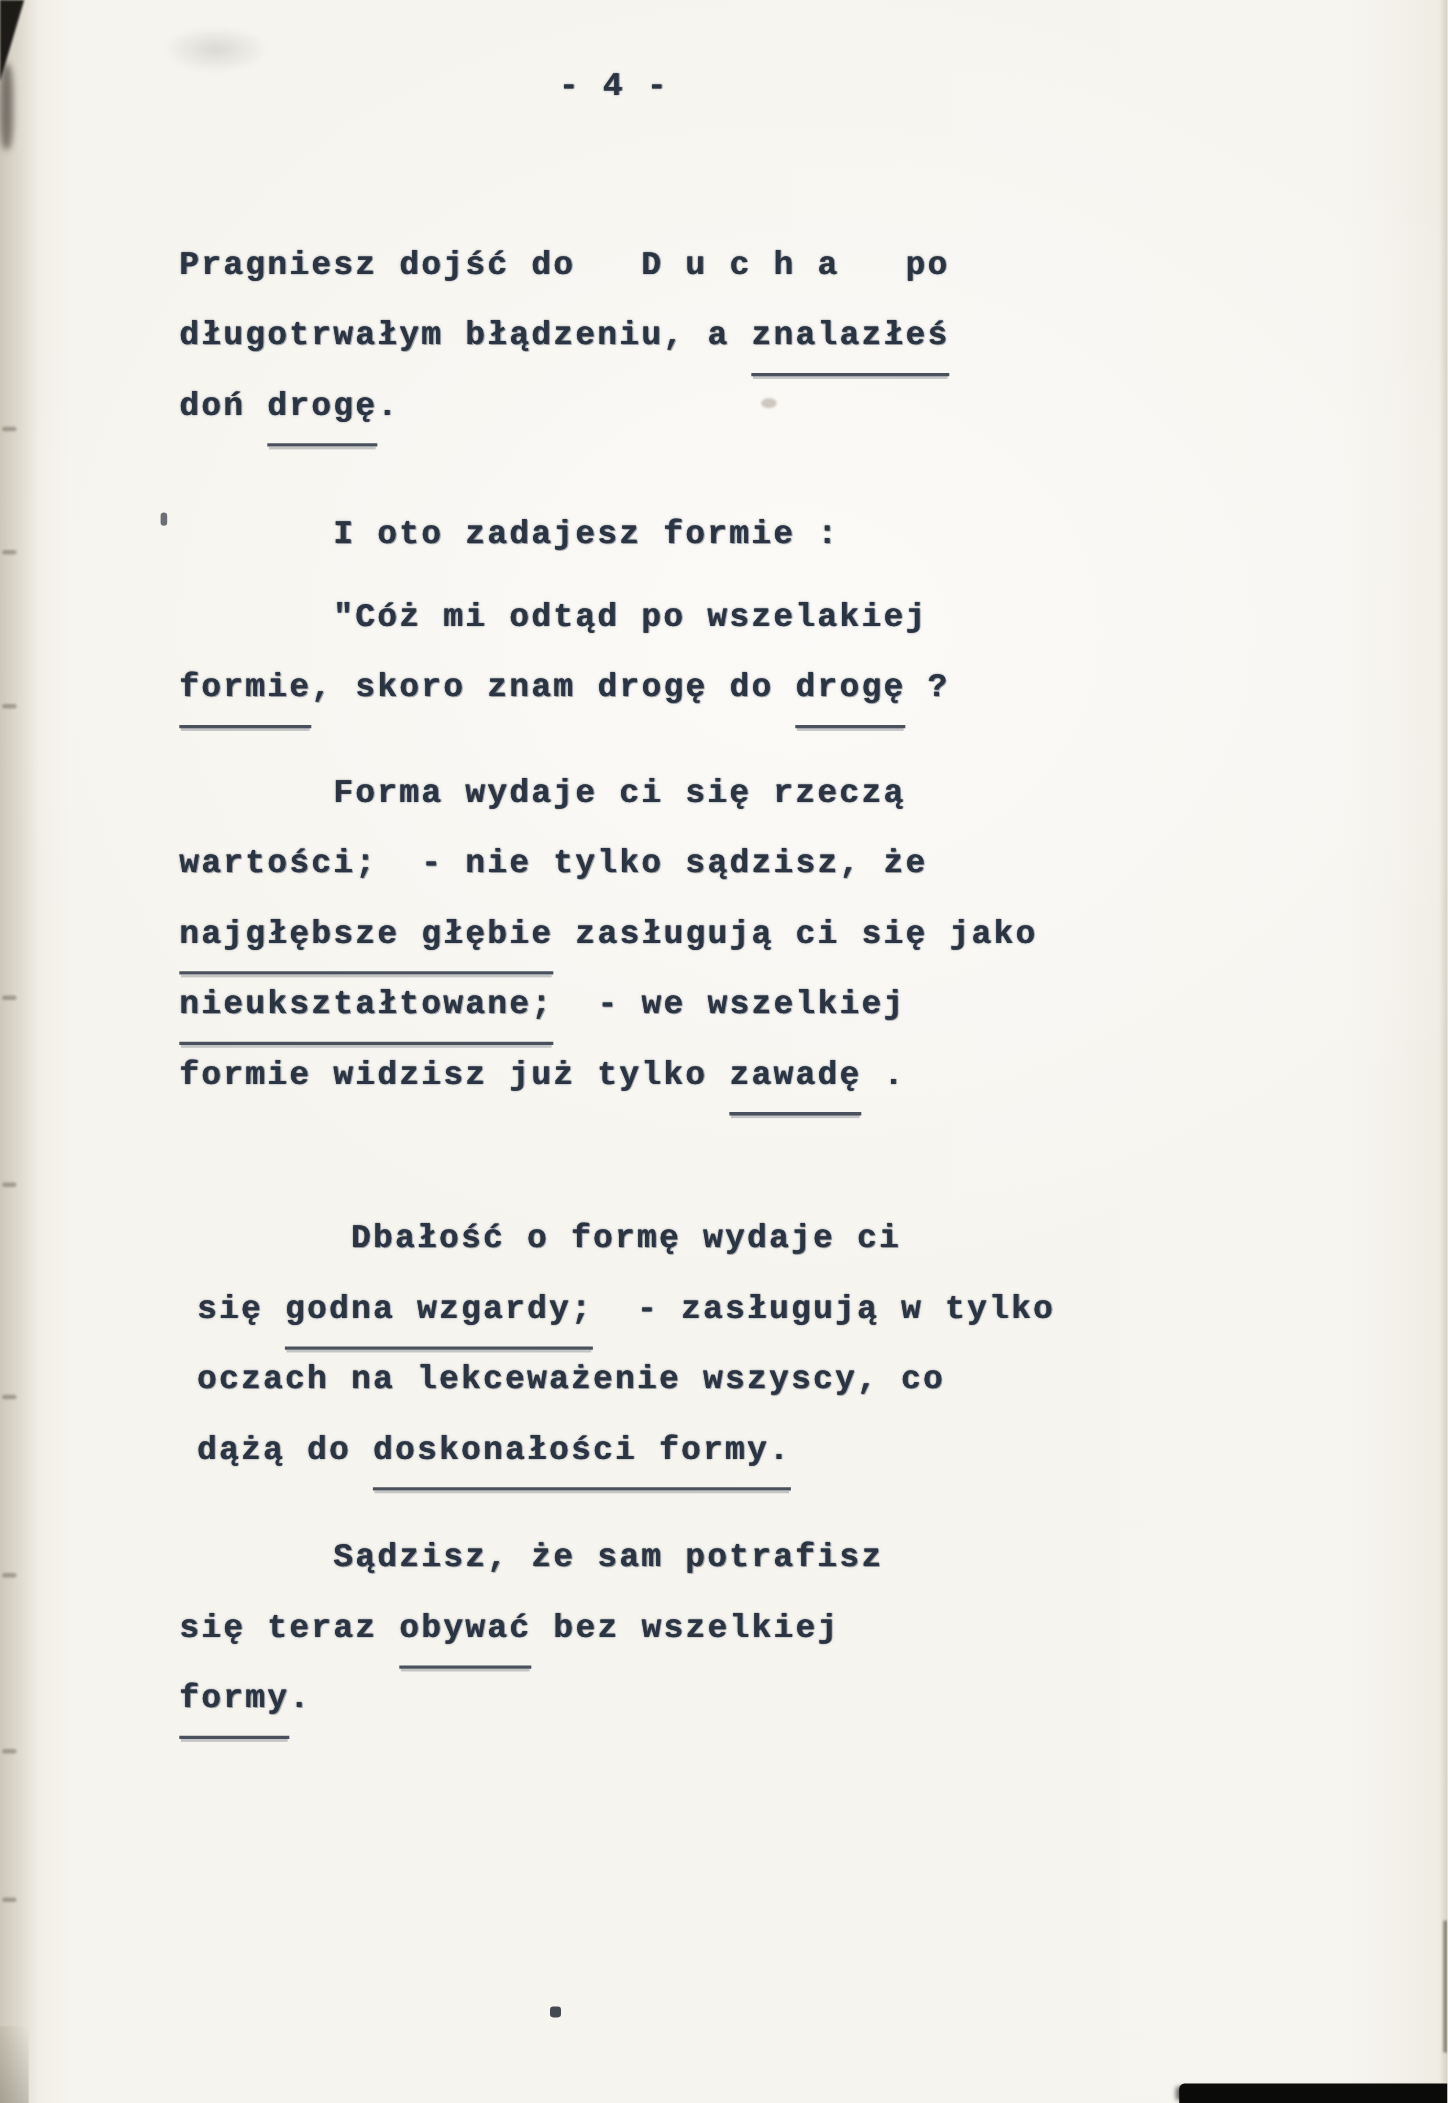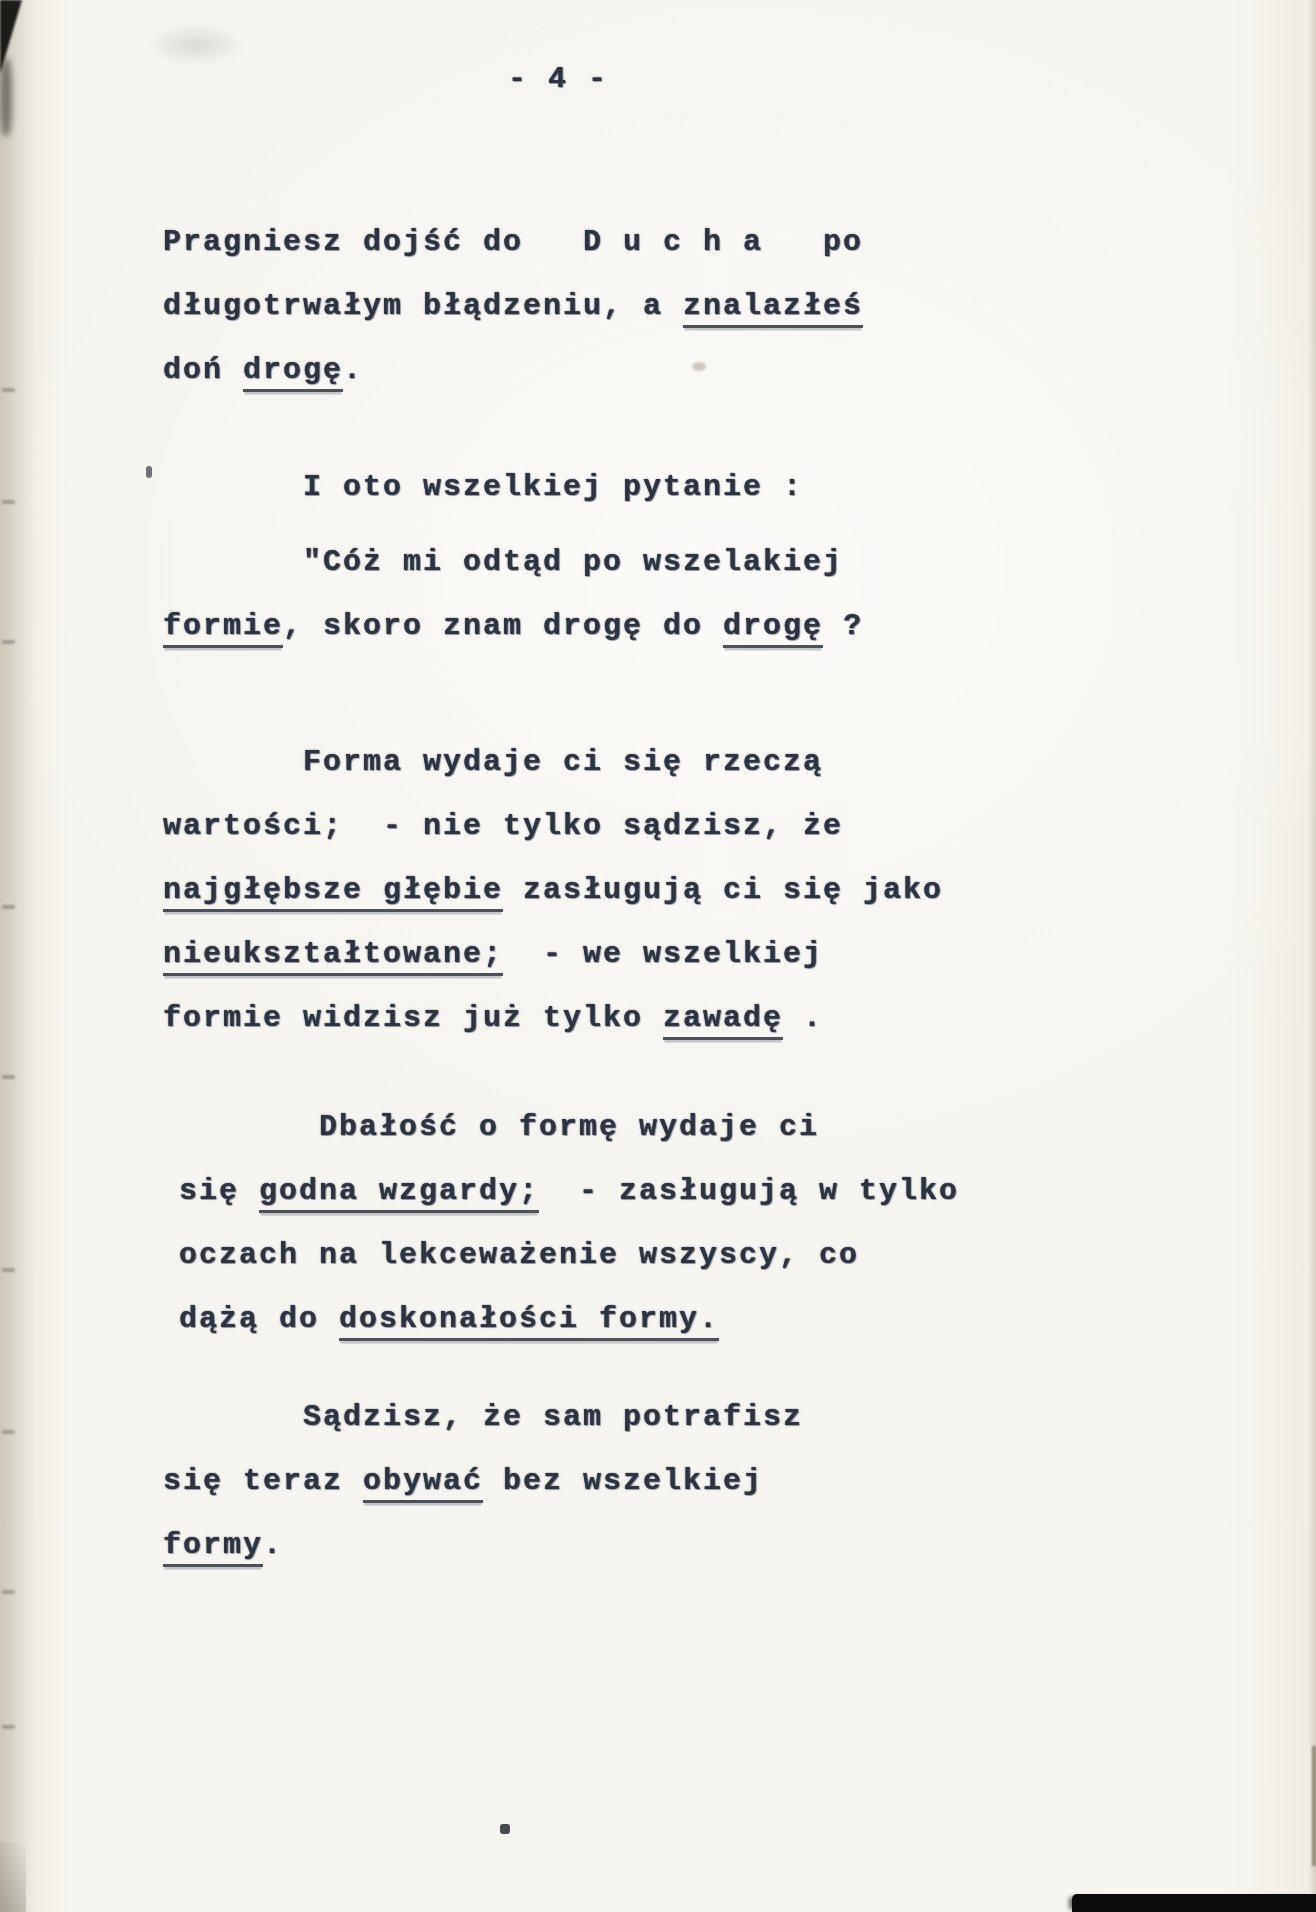--- a/index.html
+++ b/index.html
@@ -13,24 +13,24 @@
     color:#2b3442;
   }
   
   .ink{
     font-weight:700;font-size:30px;letter-spacing:2px;
     text-shadow:0 0 1px rgba(43,52,66,.9),1px 0.5px 0 rgba(43,52,66,.35),0 0 3px rgba(60,70,90,.25);
   }
   .page-number{position:absolute;left:163px;top:62px;width:790px;text-align:center;white-space:pre;}
   .para{position:absolute;left:163px;width:900px;}
   .para.p1{top:210px;} .para.p2{top:455px;} .para.p3{top:530px;}
-  .para.p4{top:730px;} .para.p5{top:1095px;margin-left:16px;} .para.p6{top:1385px;}
+  .para.p4{top:690px;} .para.p5{top:1095px;margin-left:16px;} .para.p6{top:1385px;}
   .line{height:64px;line-height:64px;white-space:pre;}
   .line.indent{padding-left:140px;}
-  .u{border-bottom:3px solid rgba(43,52,66,.85);padding-bottom:2px;
+  .u{border-bottom:3px solid rgba(43,52,66,.85);padding-bottom:16px;
      box-shadow:0 4px 0 -1.5px rgba(43,52,66,.25);}
   
   .edge-left{position:absolute;left:0;top:0;width:36px;height:100%;
      background:linear-gradient(90deg,rgba(140,130,108,.32),rgba(140,130,108,0));}
   .edge-right{position:absolute;right:0;top:0;width:8px;height:100%;
      background:linear-gradient(270deg,rgba(150,138,112,.28),rgba(150,138,112,0));}
   .corner-wedge{position:absolute;left:0;top:0;width:0;height:0;
      border-left:22px solid #1c1b18;border-bottom:74px solid transparent;filter:blur(1px);}
   .corner-smudge{position:absolute;left:0;top:58px;width:12px;height:78px;
      background:rgba(45,42,36,.55);filter:blur(3px);border-radius:40%;}
@@ -80,21 +80,21 @@
   <div class="bl-shade"></div>
 
   <div class="page-number ink">- 4 -</div>
   <div id="doc-body">
       <div class="para p1">
         <div class="line ink"><span>Pragniesz dojść do   D u c h a   po</span></div>
         <div class="line ink"><span>długotrwałym błądzeniu, a </span><span class="u">znalazłeś</span></div>
         <div class="line ink"><span>doń </span><span class="u">drogę</span><span>.</span></div>
       </div>
       <div class="para p2">
-        <div class="line ink indent"><span>I oto wszelkiej pytanie :</span></div>
+        <div class="line ink indent"><span>I oto zadajesz formie :</span></div>
       </div>
       <div class="para p3">
         <div class="line ink indent"><span>"Cóż mi odtąd po wszelakiej</span></div>
         <div class="line ink"><span class="u">formie</span><span>, skoro znam drogę do </span><span class="u">drogę</span><span> ?</span></div>
       </div>
       <div class="para p4">
         <div class="line ink indent"><span>Forma wydaje ci się rzeczą</span></div>
         <div class="line ink"><span>wartości;  - nie tylko sądzisz, że</span></div>
         <div class="line ink"><span class="u">najgłębsze głębie</span><span> zasługują ci się jako</span></div>
         <div class="line ink"><span class="u">nieukształtowane;</span><span>  - we wszelkiej</span></div>

